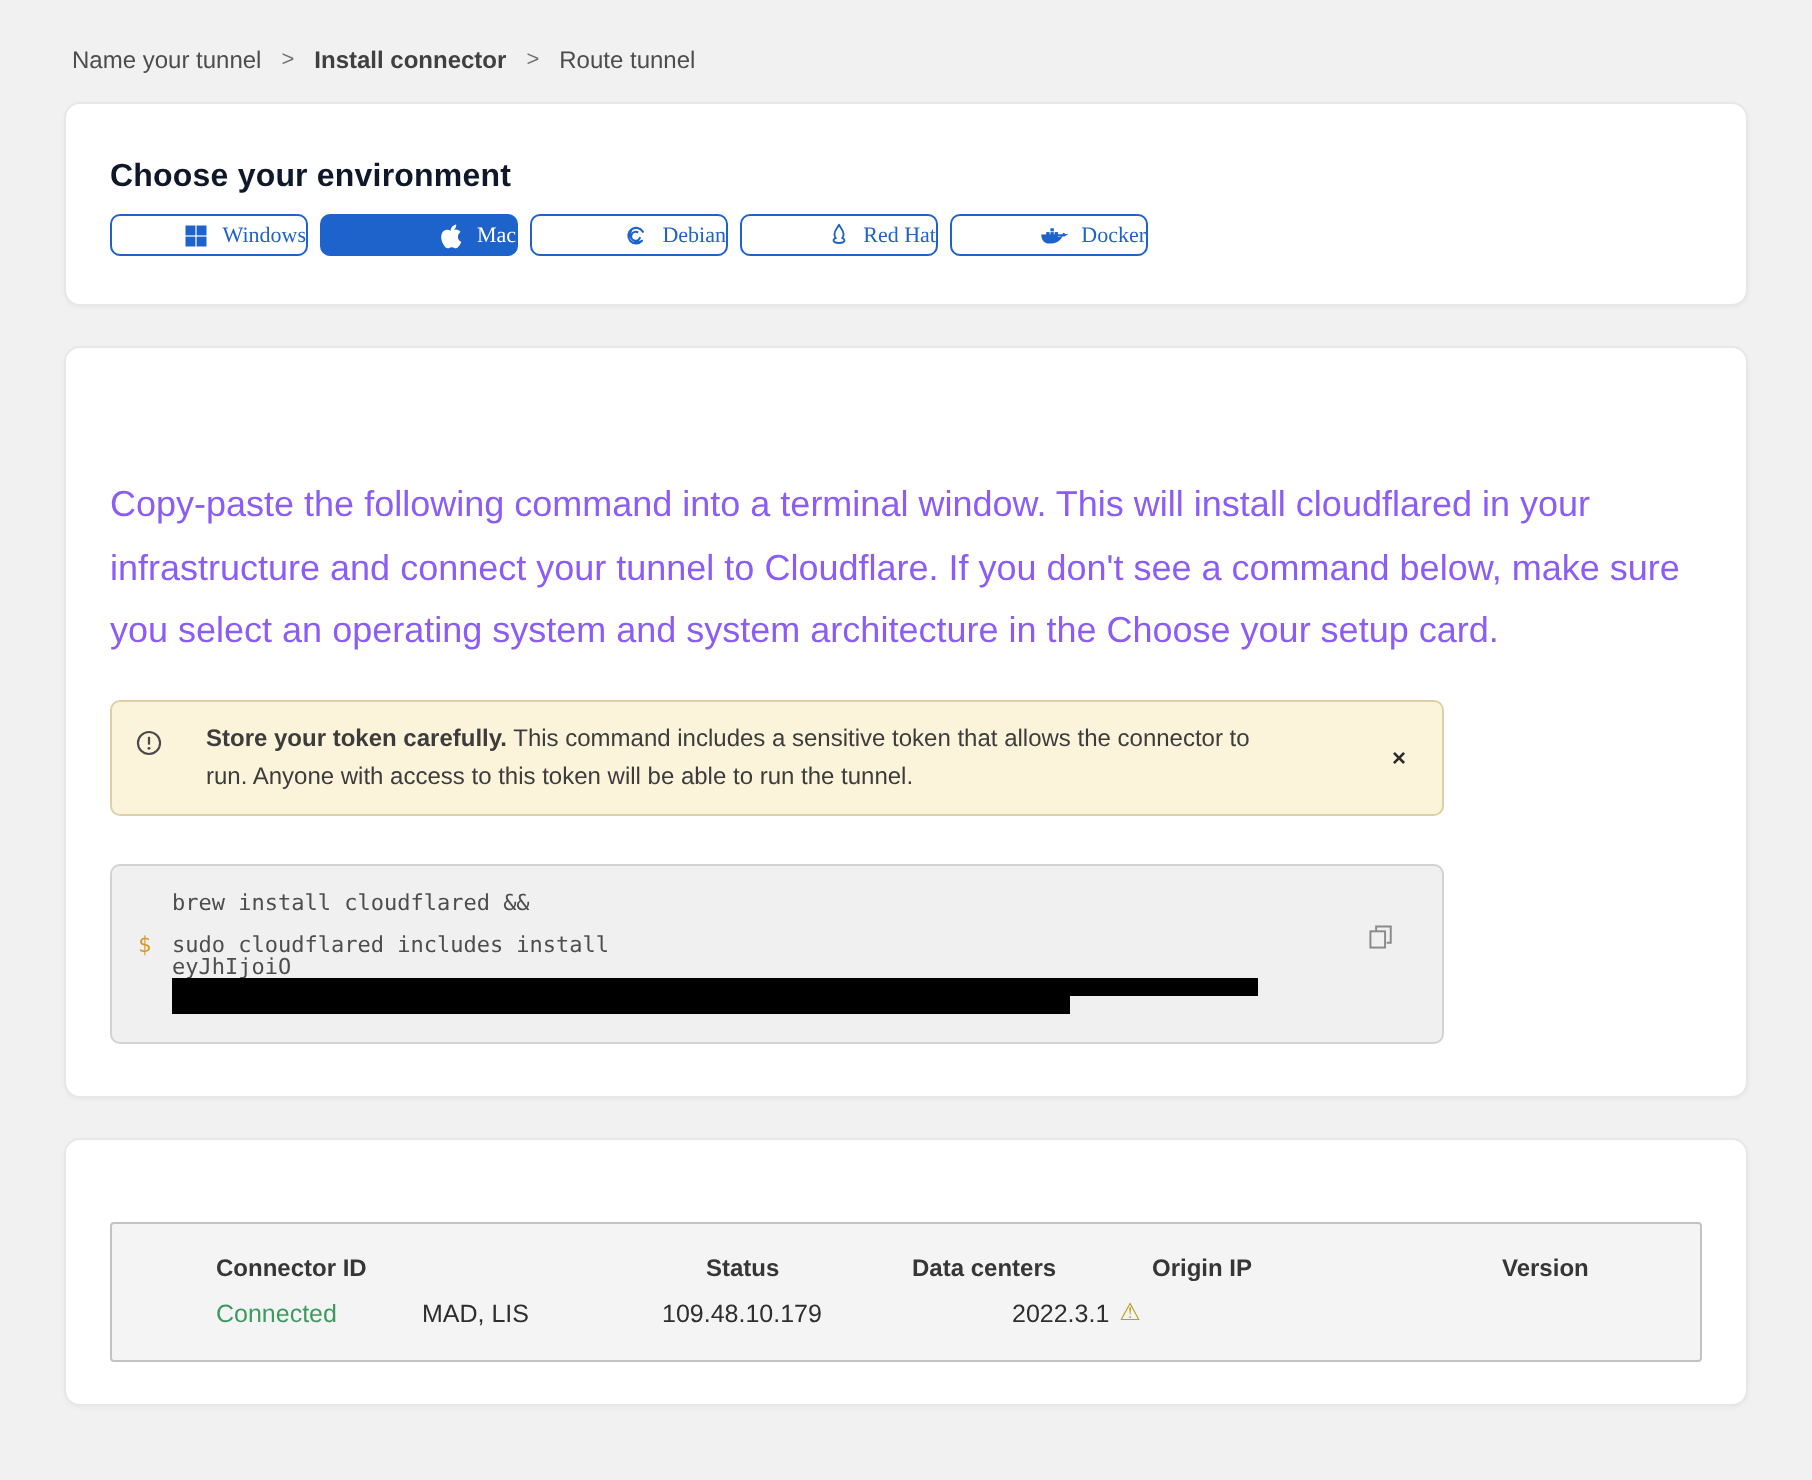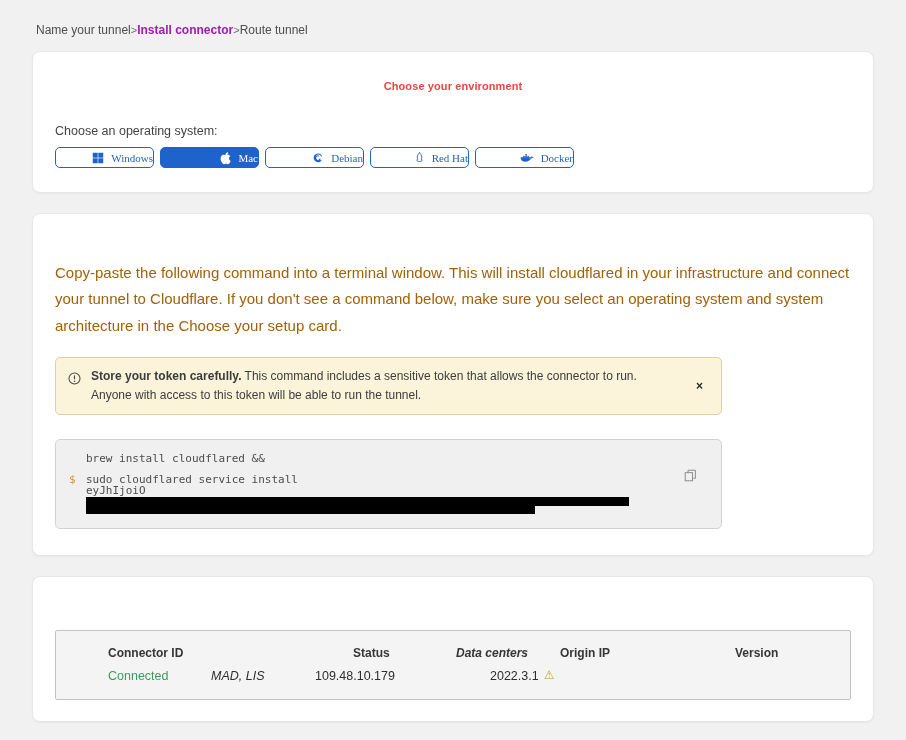--- a/index.html
+++ b/index.html
@@ -10,42 +10,42 @@
     color: #333;
     overflow: hidden;
   }
   
   .breadcrumb {
     padding: 23px 0 0 36px;
     font-size: 12px;
     color: #4d4d4d;
     display: flex;
     align-items: center;
+    gap: 10px;
   }
   .breadcrumb .crumb { color: #4d4d4d; }
-  .breadcrumb .crumb.active { font-weight: bold; color: #a21caf; }
+  .breadcrumb .crumb.active { font-weight: bold; color: #404040; }
   .breadcrumb .sep { color: #6f6f6f; font-size: 11px; }
   
   .page { padding: 0 32px; }
   .card {
     background: #ffffff;
     border: 1px solid #e7e7e7;
     border-radius: 8px;
     box-shadow: 0 1px 2px rgba(0,0,0,0.04);
     margin-top: 20px;
   }
   .card-1 { margin-top: 14px; padding: 28px 22px 24px 22px; }
   .card-2 { padding: 32px 22px 26px 22px; }
   .card-3 { padding: 33px 22px 21px 22px; }
   .card h2 {
-    font-size: 11px;
+    font-size: 16px;
     font-weight: bold;
-    color: #ef4444;
+    color: #0f172a;
     letter-spacing: 0.1px;
-    text-align: center;
   }
   
   .os-label { margin-top: 32px; font-size: 12.5px; color: #444; }
   .os-row { display: flex; gap: 6px; margin-top: 9px; }
   .os-btn {
     width: 99px;
     height: 21px;
     border: 1px solid #1e63cb;
     border-radius: 5px;
     background: #ffffff;
@@ -55,36 +55,36 @@
     display: flex;
     align-items: center;
     justify-content: flex-end;
     gap: 7px;
     cursor: pointer;
   }
   .os-btn.selected { background: #1e63cb; color: #ffffff; }
   .os-btn svg { display: block; }
   
   .desc {
-    margin-top: 14px;
-    font-size: 15px;
+    margin-top: 31px;
+    font-size: 18px;
     line-height: 1.75;
-    color: #a16207;
+    color: #8b5cf6;
     max-width: 800px;
   }
   .warning-banner {
     margin-top: 18px;
     width: 667px;
     background: #fbf4da;
     border: 1px solid #ddd0a8;
     border-radius: 5px;
     padding: 9px 12px 9px 12px;
     display: flex;
     align-items: flex-start;
-    gap: 10px;
+    gap: 22px;
     font-size: 12px;
     line-height: 1.6;
     color: #3c3c3c;
   }
   .warning-banner .w-icon { flex: 0 0 auto; margin-top: 5px; }
   .warning-banner .w-text { flex: 1 1 auto; padding-right: 20px; }
   .warning-banner .w-text b { font-weight: bold; }
   .warning-close {
     flex: 0 0 auto;
     align-self: center;
@@ -124,31 +124,31 @@
     position: absolute;
     right: 22px;
     top: 27px;
     background: none;
     border: none;
     padding: 2px;
     cursor: pointer;
   }
   
   .connectors-table {
-    margin-top: 20px;
+    margin-top: 8px;
     background: #f4f4f4;
     border: 1px solid #c3c3c3;
     border-radius: 2px;
     padding: 15px 0 16px 52px;
   }
   .t-row { display: flex; }
   .t-row > div { flex: 0 0 auto; }
   .col-id { width: 245px; }
   .col-status { width: 103px; }
-  .col-dc { width: 104px; font-style: italic; }
+  .col-dc { width: 120px; }
   .col-ip { width: 175px; }
   .col-ver { width: 120px; }
   .t-head { font-size: 12px; font-weight: bold; color: #363636; }
   .t-vals { margin-top: 9px; font-size: 12.5px; color: #2e2e2e; }
   .status-connected { color: #3d9a5f; }
   .version-cell { display: flex; align-items: flex-start; gap: 5px; }
   .warn-tri { color: #b9a021; font-size: 12px; line-height: 1; }
 </style>
 </head>
 <body>
@@ -158,21 +158,20 @@
   <span class="sep">&gt;</span>
   <span class="crumb active">Install connector</span>
   <span class="sep">&gt;</span>
   <span class="crumb">Route tunnel</span>
 </nav>
 
 <div class="page">
 
   <section class="card card-1">
     <h2>Choose your environment</h2>
-    <div class="os-label">Choose an operating system:</div>
     <div class="os-row">
 
       <button class="os-btn">
         <span>
           <svg width="12" height="12" viewBox="0 0 16 16">
               <rect x="1" y="1" width="6.6" height="6.6" fill="#1e63cb"></rect>
               <rect x="8.4" y="1" width="6.6" height="6.6" fill="#1e63cb"></rect>
               <rect x="1" y="8.4" width="6.6" height="6.6" fill="#1e63cb"></rect>
               <rect x="8.4" y="8.4" width="6.6" height="6.6" fill="#1e63cb"></rect>
             </svg>
@@ -236,21 +235,21 @@
             <circle cx="8" cy="11.3" r="0.9" fill="#4a4a4a"></circle>
           </svg>
       </span>
       <span class="w-text"><b>Store your token carefully.</b><span> This command includes a sensitive token that allows the connector to run. Anyone with access to this token will be able to run the tunnel.</span></span>
       <button class="warning-close">×</button>
     </div>
 
     <div class="code-block">
       <div class="code-line-1">brew install cloudflared &amp;&amp;</div>
       <span class="code-prompt">$</span>
-      <div>sudo cloudflared service install</div>
+      <div>sudo cloudflared includes install</div>
       <div class="token-line"><span>eyJhIjoiO</span><span class="redaction-bar bar-1"></span><span class="redaction-bar bar-2"></span></div>
       <button class="copy-btn">
         <svg width="13" height="13" viewBox="0 0 16 16">
             <rect x="1.5" y="4.5" width="9" height="10" fill="#f0f0f0" stroke="#8a8a8a" stroke-width="1.2"></rect>
             <path d="M5 4.5v-3h9v10h-2.5" fill="none" stroke="#8a8a8a" stroke-width="1.2"></path>
           </svg>
       </button>
     </div>
   </section>
 

